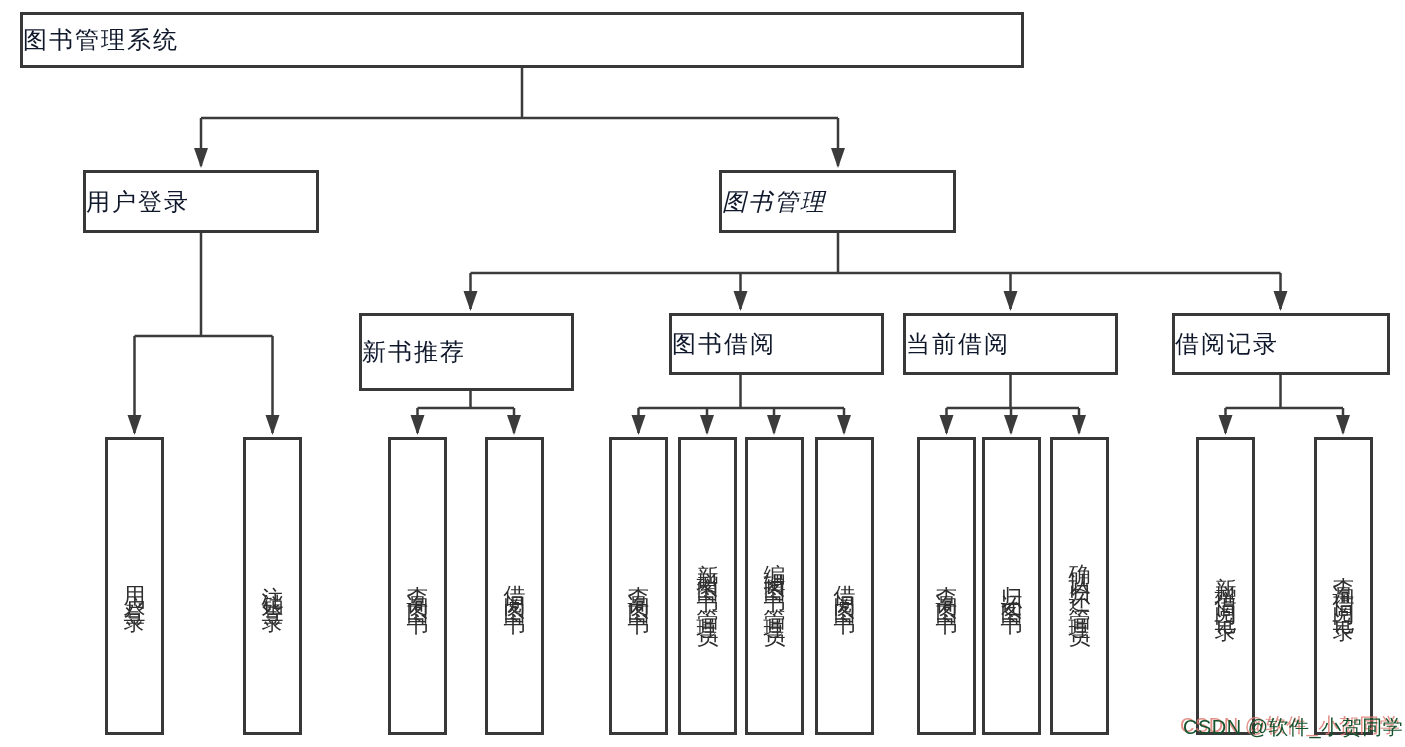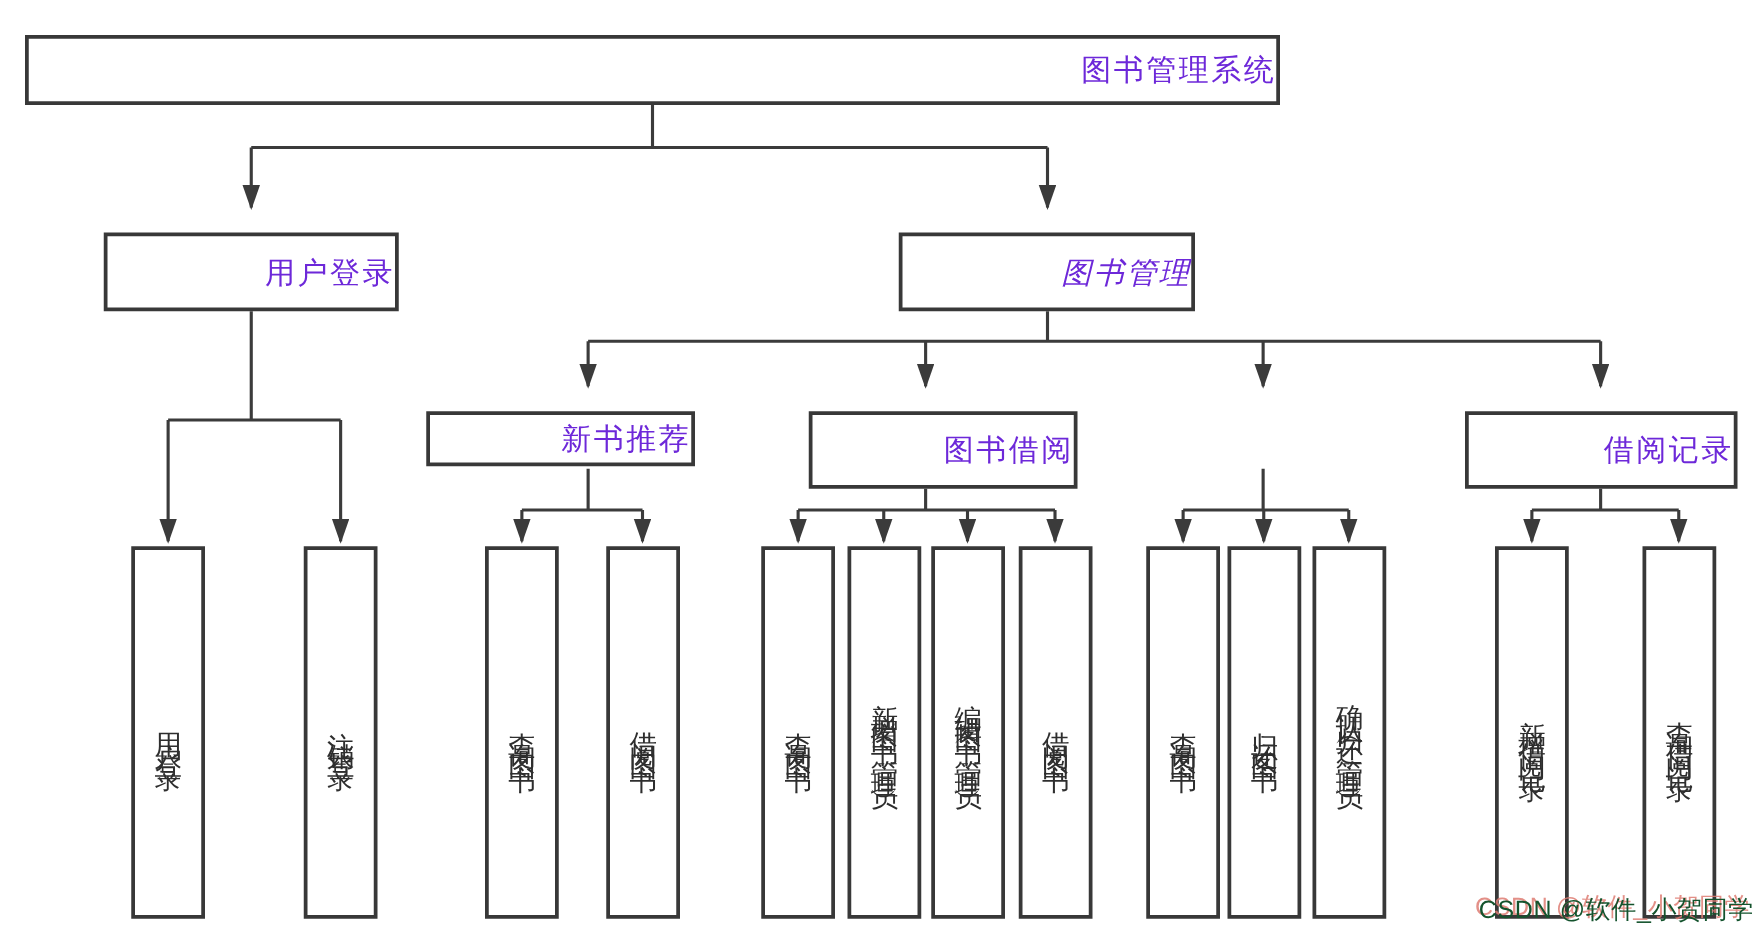--- a/index.html
+++ b/index.html
@@ -12,26 +12,25 @@
     font-family: "Liberation Sans", "DejaVu Sans", sans-serif;
     overflow: hidden;
   }
   .wires { position: absolute; left: 0; top: 0; width: 1405px; height: 747px; }
   .node {
     position: absolute;
     background: #ffffff;
     border: 3px solid #383838;
     display: flex;
     align-items: center;
-    justify-content: flex-end;
-    color: #6d28d9;
+    justify-content: flex-start;
+    color: #0f172a;
     font-size: 24px;
     letter-spacing: 2px;
     z-index: 2;
-    margin-top: 16px;
   }
   .leaf {
     position: absolute;
     top: 437px;
     width: 59px;
     height: 298px;
     background: #ffffff;
     border: 3px solid #383838;
     display: flex;
     align-items: center;
@@ -112,25 +111,28 @@
     <span>图书管理系统</span>
   </div>
 
   <div class="node" style="left:83px; top:170px; width:236px; height:63px;">
     <span>用户登录</span>
   </div>
   <div class="node" style="left:719px; top:170px; width:237px; height:63px;font-style:italic;">
     <span>图书管理</span>
   </div>
 
-  <div class="node" style="left:341px; top:313px; width:215px; height:44px;padding-left:41px;">
+  <div class="node" style="left:359px; top:313px; width:215px; height:78px;">
     <span>新书推荐</span>
   </div>
-  <div class="node" style="left:647px; top:313px; width:215px; height:62px;">
+  <div class="node" style="left:669px; top:313px; width:215px; height:62px;">
     <span>图书借阅</span>
+  </div>
+  <div class="node" style="left:903px; top:313px; width:215px; height:62px;">
+    <span>当前借阅</span>
   </div>
   <div class="node" style="left:1172px; top:313px; width:218px; height:62px;">
     <span>借阅记录</span>
   </div>
 
   <div class="leaf" style="left:105px;">
     <span class="v">用户登录</span>
   </div>
   <div class="leaf" style="left:243px;">
     <span class="v">注销登录</span>

